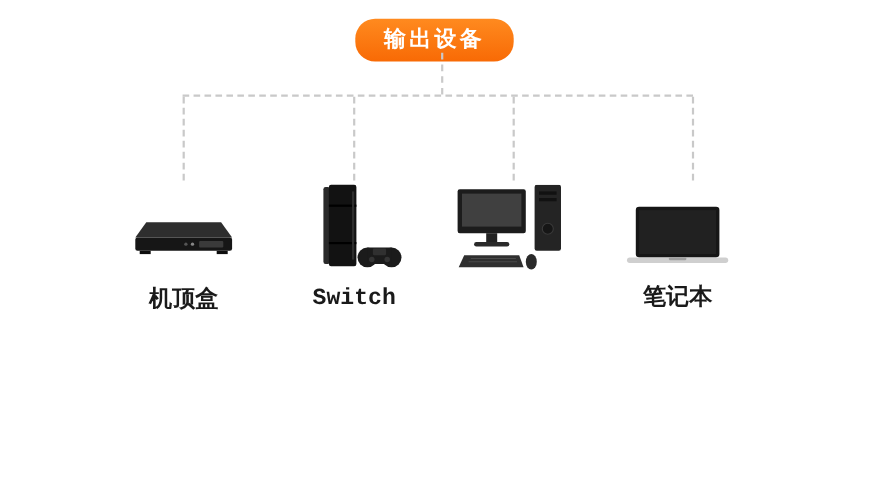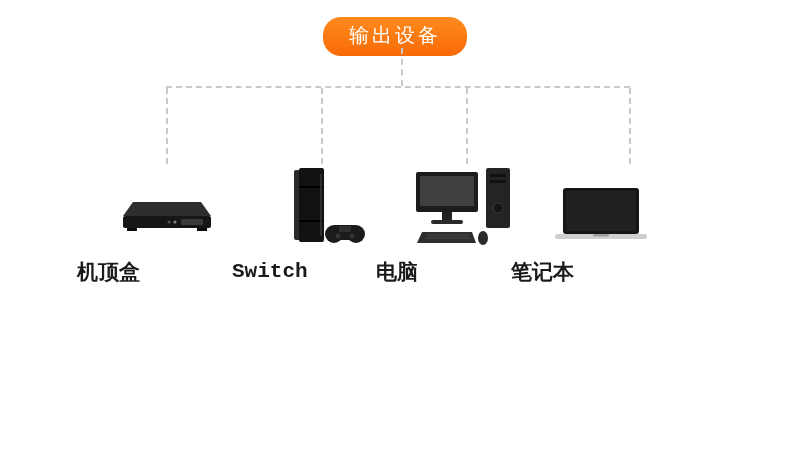--- a/index.html
+++ b/index.html
@@ -9,40 +9,40 @@
     font-family:"Liberation Sans","DejaVu Sans",sans-serif;
     position:relative;
     overflow:hidden;
   }
   .stage{position:absolute;inset:0;}
 
   .badge{
     position:absolute;top:17px;left:50%;transform:translateX(-50%);
     background:linear-gradient(180deg,var(--badge-gradient-start,#ff8a1f),var(--badge-gradient-end,#f86a05));
     color:var(--badge-text,#ffffff);
-    font-size:20px;font-weight:normal;letter-spacing:3px;
+    font-size:20px;font-weight:bold;letter-spacing:3px;
     padding:5px 26px 7px 26px;
     border-radius:18px;
     white-space:nowrap;
   }
 
   .dash-v{position:absolute;width:0;border-left:2px dashed var(--connector,#c9c9c9);}
   .dash-h{position:absolute;height:0;border-top:2px dashed var(--connector,#c9c9c9);}
   .stub{left:401px;top:48px;height:38px;}
   .hline{left:166px;top:86px;width:464px;}
   .drop-1{left:166px;top:88px;height:76px;}
   .drop-2{left:321px;top:88px;height:76px;}
   .drop-3{left:466px;top:88px;height:76px;}
   .drop-4{left:629px;top:88px;height:76px;}
 
-  .device-col{position:absolute;top:162px;width:180px;text-align:left;}
+  .device-col{position:absolute;top:162px;width:180px;text-align:center;}
   .col-1{left:77px;}
   .col-2{left:232px;font-family:Liberation Mono, monospace;}
   .col-3{left:376px;}
-  .col-4{left:511px;}
+  .col-4{left:526px;font-family:Liberation Mono, monospace;}
   .icon-box{height:86px;display:flex;align-items:flex-end;justify-content:center;}
   .device-label{
     margin-top:9px;
     font-size:21px;line-height:29px;font-weight:bold;
     color:var(--label-text,#1a1a1a);
   }
   .device-label span{display:block;}
 </style>
 </head>
 <body>
@@ -106,24 +106,20 @@
         <rect x="72" y="0" width="24" height="60" rx="2" fill="#242424"></rect>
         <rect x="76" y="6" width="16" height="3" fill="#111111"></rect>
         <rect x="76" y="12" width="16" height="3" fill="#111111"></rect>
         <circle cx="84" cy="40" r="5" fill="#161616" stroke="#3a3a3a" stroke-width="1"></circle>
         <polygon points="8,64 58,64 62,75 3,75" fill="#2f2f2f"></polygon>
         <line x1="14" y1="67" x2="55" y2="67" stroke="#4a4a4a" stroke-width="1"></line>
         <line x1="12" y1="70" x2="56" y2="70" stroke="#4a4a4a" stroke-width="1"></line>
         <ellipse cx="69" cy="70" rx="5" ry="7" fill="#2a2a2a"></ellipse>
       </svg>
     </div>
-    <div class="device-label">
-      <span>电脑</span>
-      <span></span>
-    </div>
   </div>
 
   <div class="device-col col-4">
     <div class="icon-box">
       <svg width="96" height="58" viewBox="0 0 96 58" style="margin-bottom:4px;">
         <rect x="10" y="2" width="76" height="46" rx="3" fill="#161616"></rect>
         <rect x="13" y="5" width="70" height="40" fill="#212121"></rect>
         <rect x="2" y="48" width="92" height="5" rx="2.5" fill="#cfcfcf"></rect>
         <rect x="40" y="48" width="16" height="2.5" rx="1" fill="#9e9e9e"></rect>
       </svg>

